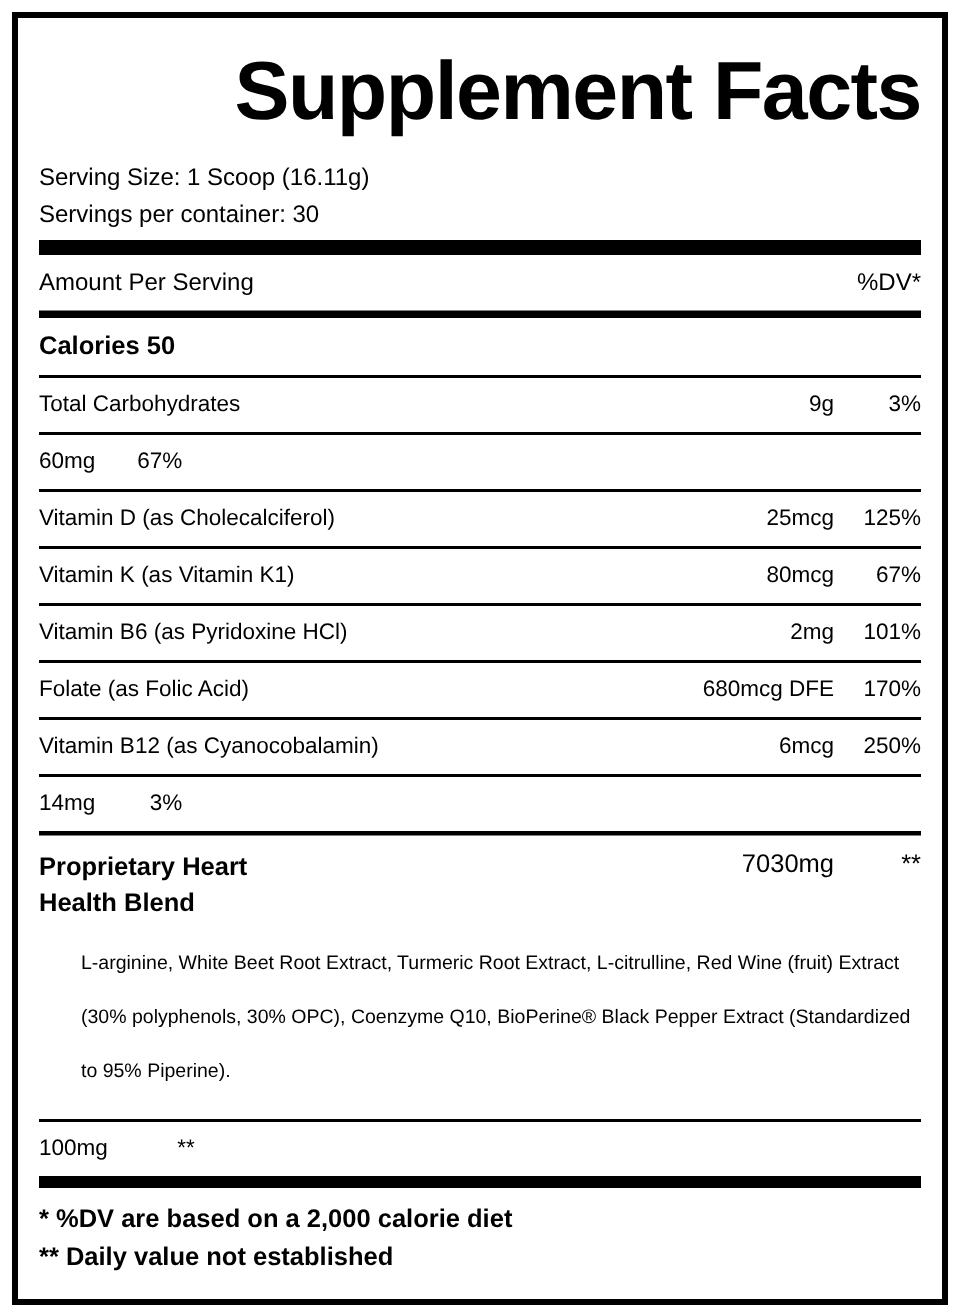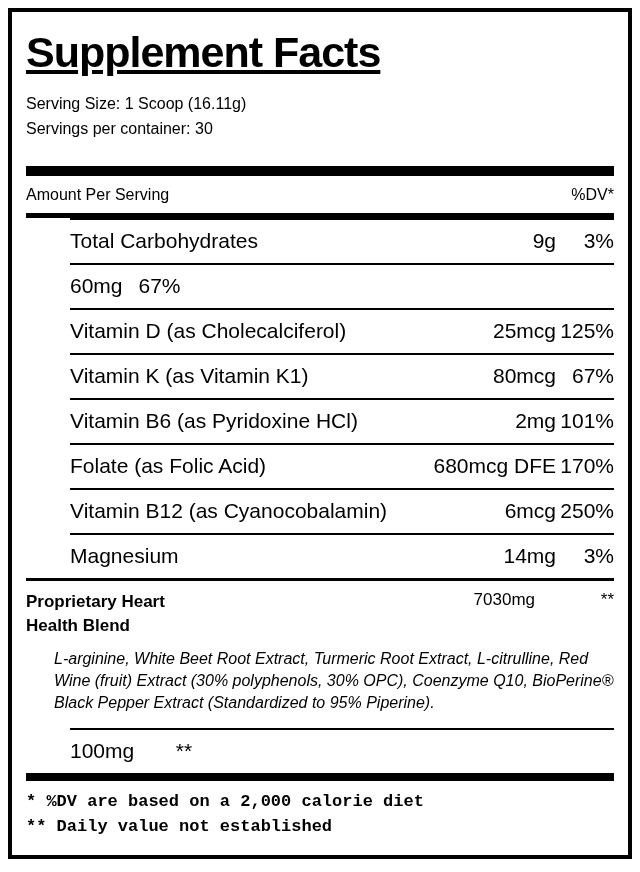--- a/index.html
+++ b/index.html
@@ -12,33 +12,32 @@
   body { min-height: 872px; }
 
   .facts-panel {
     margin: 8px 8px 0 8px;
     border: 4px solid #000000;
     background: #ffffff;
     padding: 0 14px 12px 14px;
   }
 
   .facts-title {
-    text-align: left;
-    font-size: 43px;
+    text-align: right;
+    font-size: 55px;
     font-weight: bold;
     letter-spacing: -1px;
     padding: 16px 0 14px 0;
-    text-decoration: underline;
   }
 
   .serving-line {
     font-size: 16px;
     line-height: 25px;
   }
-  .serving-block { padding-bottom: 25px; }
+  .serving-block { padding-bottom: 4px; }
 
   .bar-thick {
     height: 10px;
     background: #000000;
   }
   .bar-medium {
     height: 5px;
     background: #000000;
   }
   .bar-heavy {
@@ -58,60 +57,57 @@
     font-size: 17px;
     font-weight: bold;
     padding: 9px 0;
   }
 
   .nutrient-row {
     display: flex;
     align-items: baseline;
     border-top: 2px solid #000000;
     padding: 9px 0 10px 0;
-    font-size: 21px;
-    margin-left: 44px;
+    font-size: 15px;
   }
   .nutrient-row .n-name { flex: 1; }
   .nutrient-row .n-amount { text-align: center; white-space: nowrap; }
   .nutrient-row .n-dv { width: 58px; text-align: right; white-space: nowrap; }
 
   .blend-row {
     display: flex;
     align-items: flex-start;
     border-top: 3px solid #000000;
     padding: 9px 0 2px 0;
     font-size: 17px;
-    gap: 21px;
   }
   .blend-row .n-name {
     flex: 1;
     font-weight: bold;
     max-width: 185px;
     line-height: 24px;
   }
   .blend-row .n-amount { margin-left: auto; text-align: left; white-space: nowrap; }
   .blend-row .n-dv { width: 58px; text-align: right; white-space: nowrap; }
 
   .blend-ingredients {
-    font-size: 16px;
-    line-height: 22px;
+    font-size: 13px;
+    line-height: 36px;
     margin: 8px 0 14px 28px;
-    font-style: italic;
   }
 
   .trace-row .n-name { font-weight: bold; }
 
   .footnotes {
     font-size: 17px;
     font-weight: bold;
     line-height: 25px;
     padding: 8px 0 4px 0;
   }
-  .footnote-line { display: block; font-family: Liberation Mono, monospace; }
+  .footnote-line { display: block; }
 </style>
 </head>
 <body>
 
 <div class="facts-panel">
 
   <div class="facts-title">Supplement Facts</div>
 
   <div class="serving-block">
     <div class="serving-line">Serving Size: 1 Scoop (16.11g)</div>
@@ -120,20 +116,21 @@
 
   <div class="bar-thick"></div>
 
   <div class="col-header-row">
     <span>Amount Per Serving</span>
     <span>%DV*</span>
   </div>
 
   <div class="bar-medium"></div>
 
+  <div class="calories-row">Calories 50</div>
 
   <div class="nutrient-row">
     <span class="n-name">Total Carbohydrates</span>
     <span class="n-amount">9g</span>
     <span class="n-dv">3%</span>
   </div>
 
   <div class="nutrient-row">
     <span class="n-amount">60mg</span>
     <span class="n-dv">67%</span>
@@ -163,21 +160,20 @@
     <span class="n-dv">170%</span>
   </div>
 
   <div class="nutrient-row">
     <span class="n-name">Vitamin B12 (as Cyanocobalamin)</span>
     <span class="n-amount">6mcg</span>
     <span class="n-dv">250%</span>
   </div>
 
   <div class="nutrient-row">
-    <span class="n-name">Magnesium</span>
     <span class="n-amount">14mg</span>
     <span class="n-dv">3%</span>
   </div>
 
   <div class="blend-row">
     <span class="n-name">Proprietary Heart Health Blend</span>
     <span class="n-amount">7030mg</span>
     <span class="n-dv">**</span>
   </div>
 

